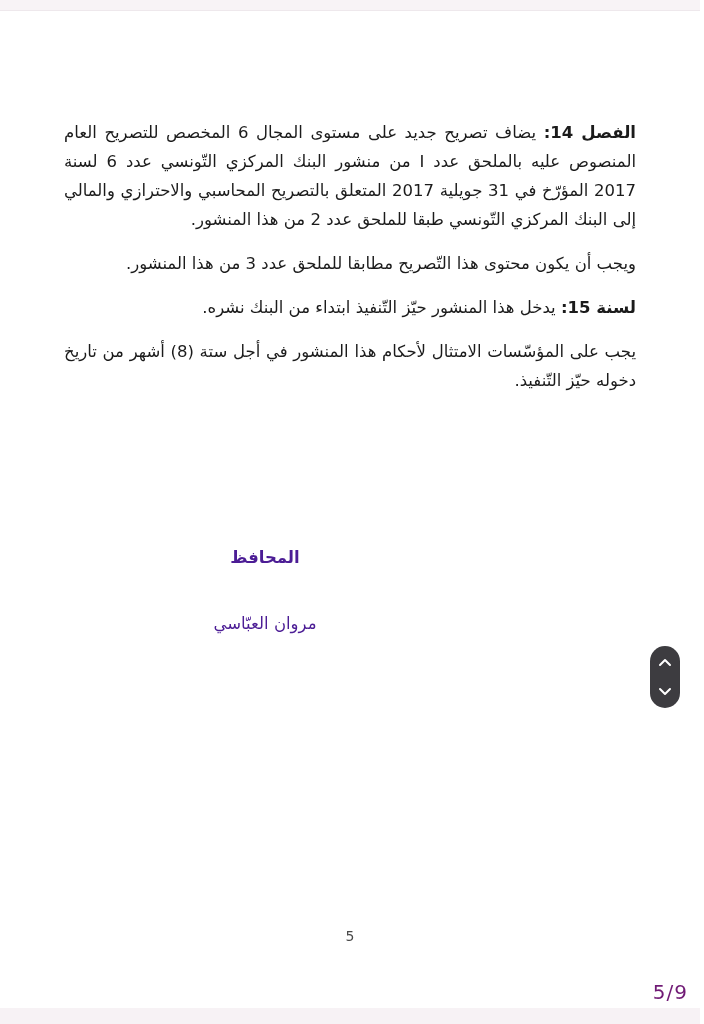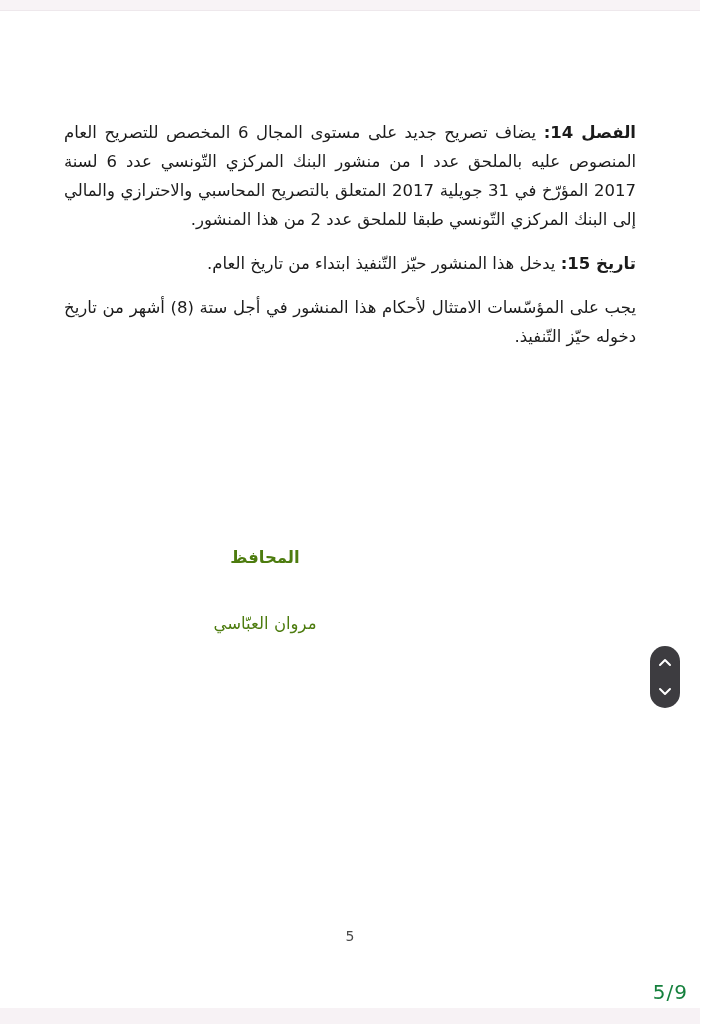--- a/index.html
+++ b/index.html
@@ -47,21 +47,21 @@
   .article-lead {
     font-weight: bold;
   }
   .signature-block {
     position: absolute;
     top: 548px;
     left: 160px;
     width: 210px;
     direction: rtl;
     text-align: center;
-    color: #4d7c0f;
+    color: #4c1d95;
   }
   .signature-title {
     font-weight: bold;
     font-size: 16.5px;
   }
   .signature-name {
     font-weight: normal;
     font-size: 16.5px;
     margin-top: 47px;
   }
@@ -71,21 +71,21 @@
     left: 0; right: 0;
     text-align: center;
     font-size: 14px;
     color: #4a4a4a;
   }
   .pager-indicator {
     position: absolute;
     top: 980px;
     right: 12px;
     font-size: 20px;
-    color: #15803d;
+    color: #701a75;
     letter-spacing: 1px;
   }
   .scroll-pill {
     position: absolute;
     top: 646px;
     right: 20px;
     width: 30px;
     height: 62px;
     background: #3d3c40;
     border-radius: 16px;
@@ -115,22 +115,25 @@
 <div class="viewport">
 
   <div class="band-top"></div>
 
   <div class="doc-content">
     <p>
       <span class="article-lead">الفصل 14:</span>
       <span>يضاف تصريح جديد على مستوى المجال 6 المخصص للتصريح العام المنصوص عليه بالملحق عدد I من منشور البنك المركزي التّونسي عدد 6 لسنة 2017 المؤرّخ في 31 جويلية 2017 المتعلق بالتصريح المحاسبي والاحترازي والمالي إلى البنك المركزي التّونسي طبقا للملحق عدد 2 من هذا المنشور.</span>
     </p>
     <p>
-      <span class="article-lead">تاريخ 15:</span>
-      <span>يدخل هذا المنشور حيّز التّنفيذ ابتداء من تاريخ العام.</span>
+      <span>ويجب أن يكون محتوى هذا التّصريح مطابقا للملحق عدد 3 من هذا المنشور.</span>
+    </p>
+    <p>
+      <span class="article-lead">لسنة 15:</span>
+      <span>يدخل هذا المنشور حيّز التّنفيذ ابتداء من البنك نشره.</span>
     </p>
     <p>
       <span>يجب على المؤسّسات الامتثال لأحكام هذا المنشور في أجل ستة (8) أشهر من تاريخ دخوله حيّز التّنفيذ.</span>
     </p>
   </div>
 
   <div class="signature-block">
     <div class="signature-title">المحافظ</div>
     <div class="signature-name">مروان العبّاسي</div>
   </div>

